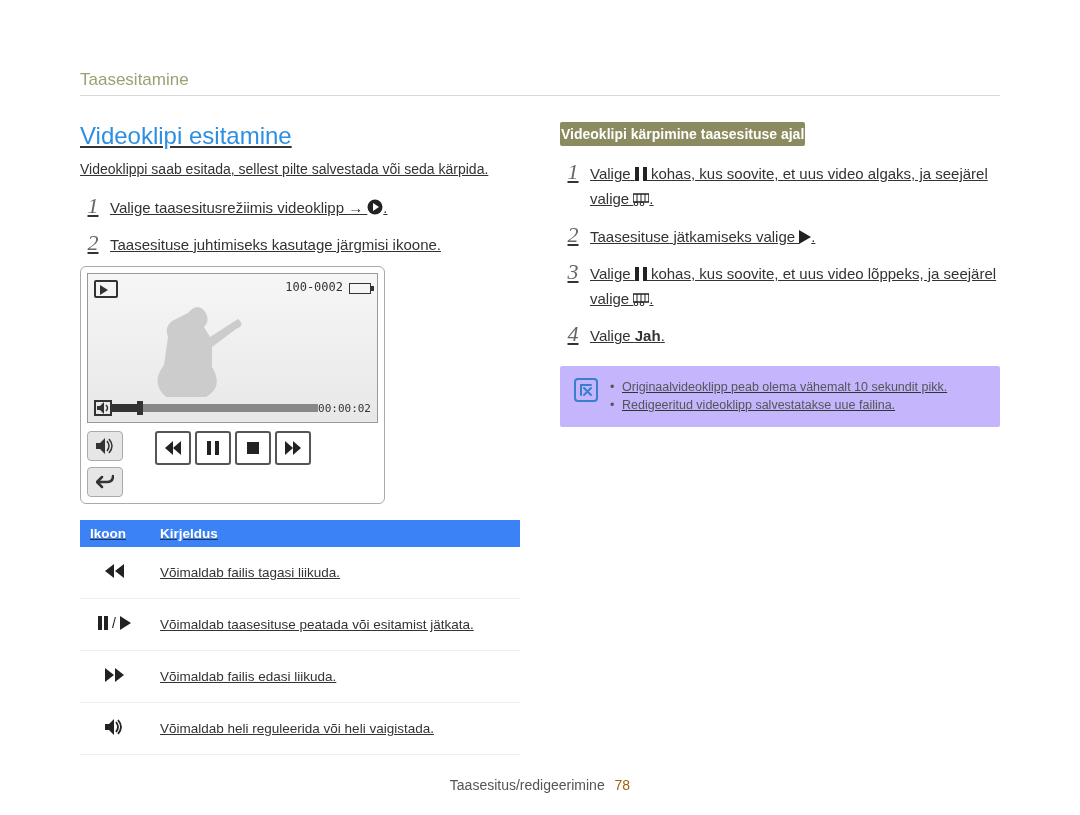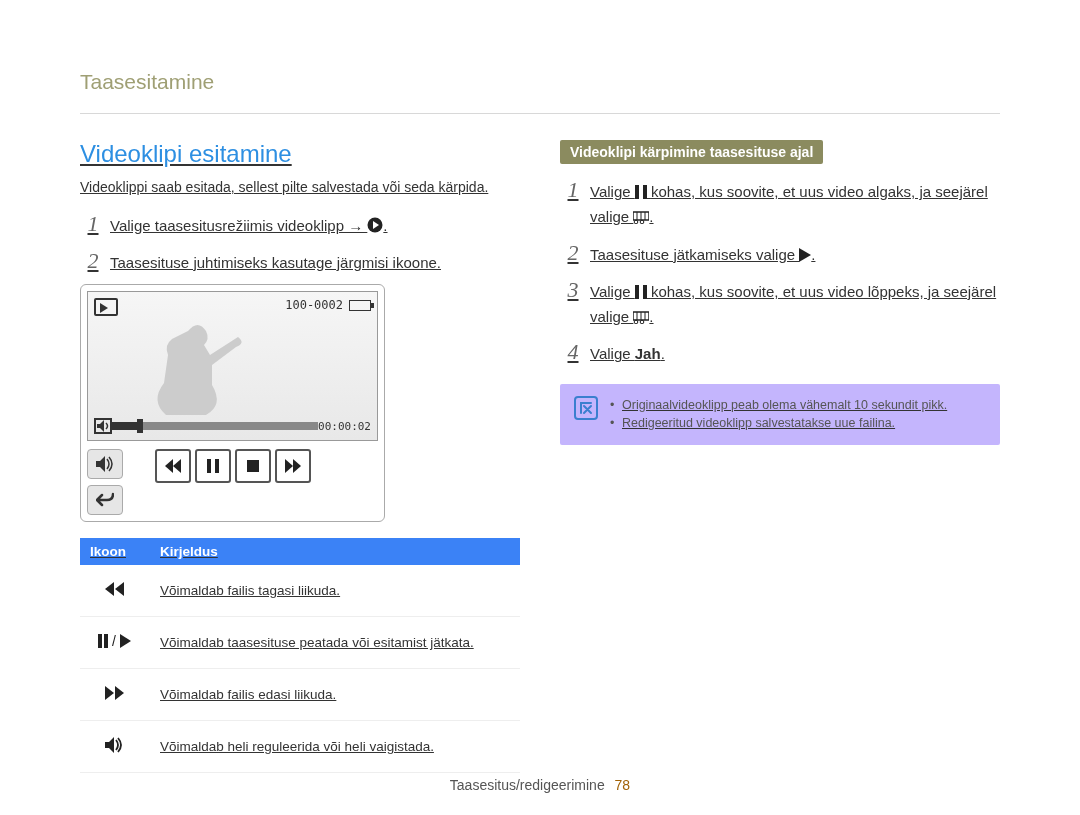--- a/index.html
+++ b/index.html
@@ -1,34 +1,34 @@
 <!DOCTYPE html>
 <html><head>
 <meta charset="utf-8">
 <style>
   * { box-sizing: border-box; margin: 0; padding: 0; }
   html, body { width: 1080px; height: 815px; background: #fff; font-family: Arial, Helvetica, sans-serif; color: #333; }
   .page { padding: 70px 80px 20px 80px; }
-  .breadcrumb { color: #9f9f74; font-size: 21px; padding-bottom: 19px; border-bottom: 1px solid #d8d8d8; }
+  .breadcrumb { color: #9f9f74; font-size: 17px; padding-bottom: 5px; border-bottom: 1px solid #d8d8d8; }
   .columns { display: flex; gap: 40px; margin-top: 26px; }
   .col { flex: 1 1 0; text-decoration: underline; }
   h1.section-title { color: #2d8fe2; font-weight: 400; font-size: 24px; margin-bottom: 10px; }
   .intro { font-size: 14px; margin-bottom: 14px; line-height: 1.4; }
   .step { display: flex; align-items: flex-start; margin-bottom: 10px; font-size: 15px; line-height: 1.55; }
   .step-num { font-style: italic; font-family: Georgia, 'Times New Roman', serif; font-size: 22px; color: #666; width: 26px; flex: 0 0 26px; text-align: center; margin-right: 4px; line-height: 1.1; }
   .step-text { flex: 1; padding-top: 2px; }
-  .tag { display:inline-block; background:#8b8b5f; color:#fff; font-weight:bold; font-size:14px; padding:4px 10px; border-radius:2px; margin-bottom:14px; }
+  .tag { display:inline-block; background:#8b8b5f; color:#fff; font-weight:bold; font-size:14px; padding:4px 1px; border-radius:2px; margin-bottom:14px; }
   .inline-icon { display:inline-block; vertical-align:-2px; }
   .bold { font-weight:bold; }
   
   .device { width: 305px; border:1px solid #aaa; border-radius:6px; padding:6px; margin: 6px 0 16px 0; background:#fff; }
   .screen { background: linear-gradient(#f6f6f6,#e8e8e8); border:1px solid #999; position:relative; height:150px; }
   .screen-top-left { position:absolute; top:6px; left:6px; width:24px; height:18px; border:2px solid #333; border-radius:2px; }
   .screen-top-left::after { content:""; position:absolute; left:4px; top:3px; width:0;height:0; border-left:8px solid #333; border-top:5px solid transparent; border-bottom:5px solid transparent; }
-  .screen-top-right { position:absolute; top:6px; right:6px; font-family:monospace; font-size:12px; color:#333; display:flex; align-items:center; gap:6px; }
+  .screen-top-right { position:absolute; top:6px; right:6px; font-family:monospace; font-size:12px; color:#333; display:flex; align-items:flex-end; gap:6px; }
   .battery { width:22px; height:11px; border:1.5px solid #333; position:relative; }
   .battery::after { content:""; position:absolute; right:-4px; top:2px; width:3px; height:5px; background:#333;}
   .silhouette { position:absolute; left:40px; bottom:24px; width:150px; height:100px; }
   .screen-bottom { position:absolute; left:6px; right:6px; bottom:6px; display:flex; align-items:center; gap:0; }
   .spk-box { width:18px;height:16px; border:2px solid #333; display:flex; align-items:center; justify-content:center;}
   .prog { flex:1; height:8px; background:#888; position:relative;}
   .prog::before { content:""; position:absolute; left:0; top:0; bottom:0; width:12%; background:#333;}
   .prog-handle { position:absolute; left:12%; top:-3px; width:6px; height:14px; background:#333;}
   .timecode { font-family:monospace; font-size:11px; color:#333; }
   .controls-row { display:flex; justify-content:space-between; align-items:flex-start; margin-top:8px; gap:6px;}

